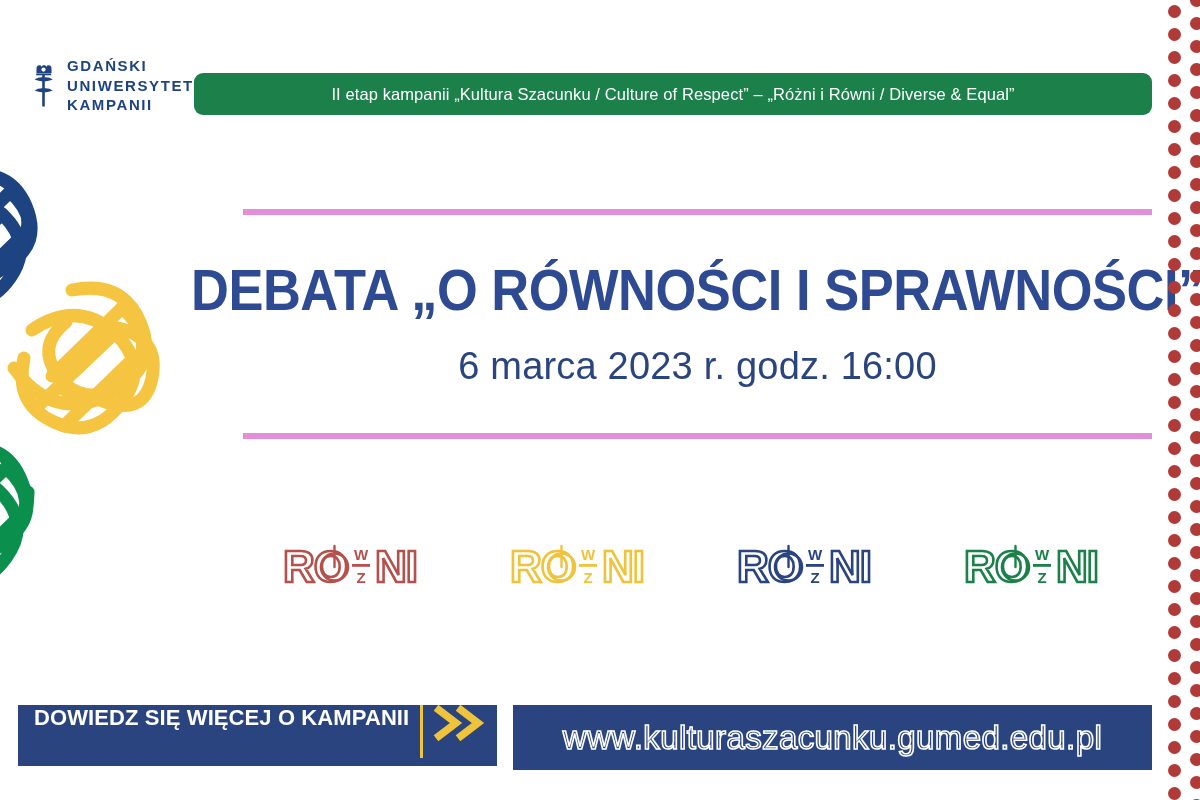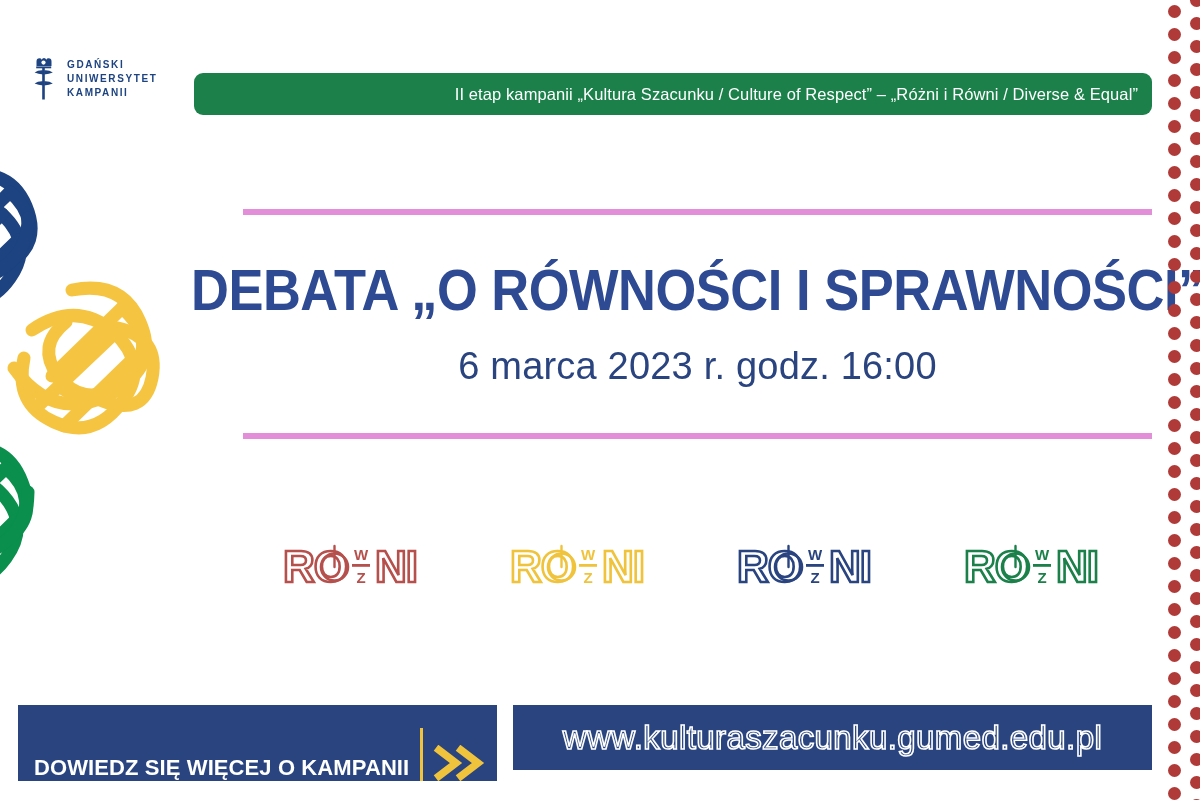--- a/index.html
+++ b/index.html
@@ -57,39 +57,39 @@
     gap: 9px;
   }
   #gumed-emblem { display: block; }
   #gumed-wordmark {
     display: flex;
     flex-direction: column;
     gap: 2px;
   }
   #gumed-wordmark span {
     font-family: "Liberation Sans", sans-serif;
-    font-size: 10px;
+    font-size: 15px;
     font-weight: 700;
     letter-spacing: 1.6px;
     color: #1d4380;
     line-height: 1.18;
   }
 
   
   #campaign-banner {
     position: absolute;
     left: 194px;
     top: 73px;
     width: 958px;
     height: 42px;
     background: #1b8049;
     border-radius: 9px;
     display: flex;
     align-items: center;
-    justify-content: flex-end;
+    justify-content: center;
     box-sizing: border-box;
     padding: 13px 14px;
   }
   #campaign-banner .banner-text {
     color: #ffffff;
     font-size: 16.5px;
     font-weight: 400;
     letter-spacing: 0.1px;
     white-space: nowrap;
     font-family: "Liberation Sans", sans-serif;
@@ -154,24 +154,24 @@
     justify-content: space-around;
   }
   .rowni-logo { display: block; }
 
   
   #cta-bar {
     position: absolute;
     left: 18px;
     top: 705px;
     width: 479px;
-    height: 76px;
+    height: 61px;
     background: #2a4480;
     display: flex;
-    align-items: flex-end;
+    align-items: flex-start;
     box-sizing: border-box;
   }
   #cta-label {
     color: #ffffff;
     font-size: 22px;
     font-weight: 700;
     letter-spacing: 0.1px;
     white-space: nowrap;
     padding-left: 16px;
     flex: 1 1 auto;

